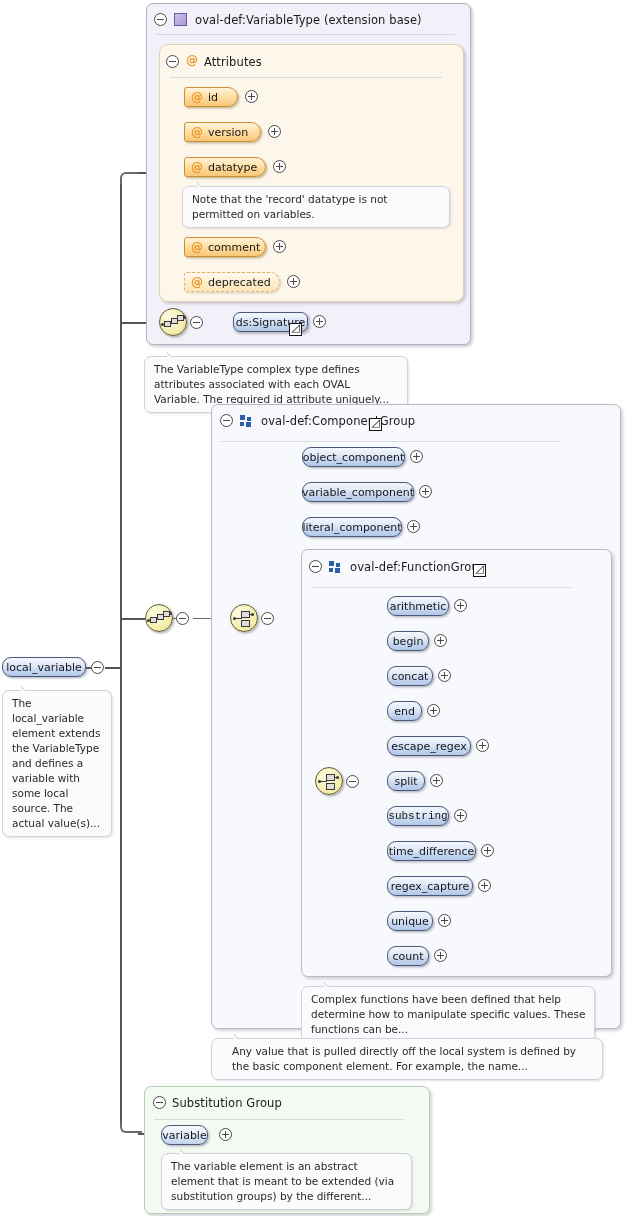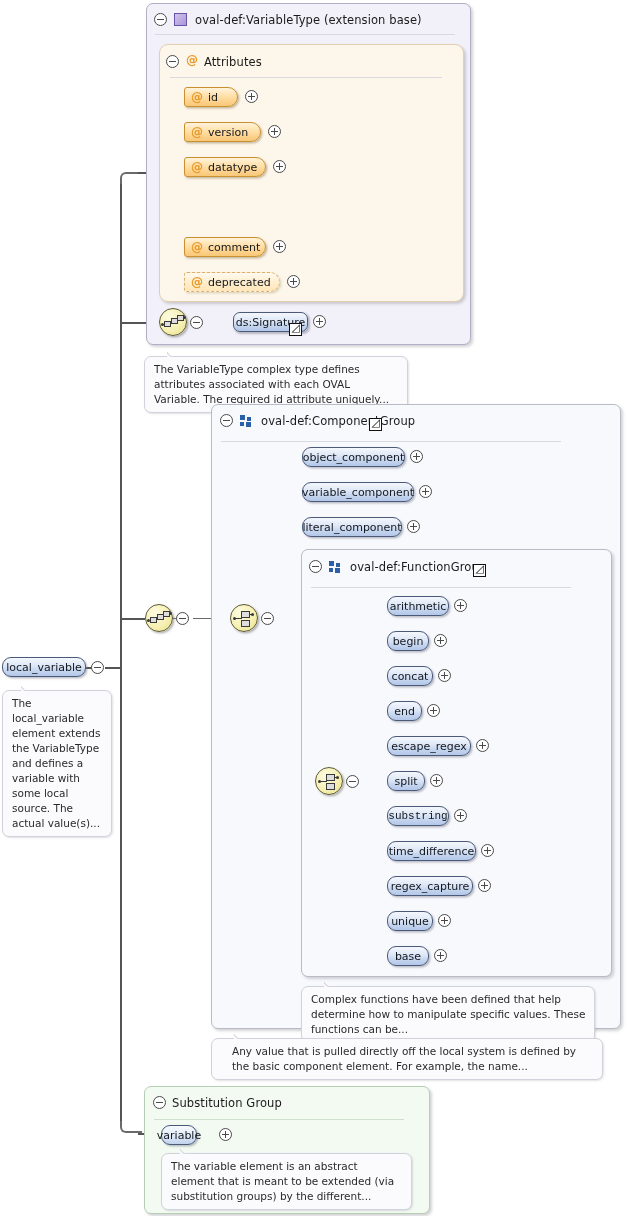--- a/index.html
+++ b/index.html
@@ -215,20 +215,24 @@
         <span>version</span>
       </div>
       <div class="toggle plus" style="left:108px;top:80px;"></div>
 
       <div class="attrpill" style="left:24px;top:112px;width:82px;">
         <span class="at">@</span>
         <span>datatype</span>
       </div>
       <div class="toggle plus" style="left:113px;top:115px;"></div>
 
+      <div class="anno" style="left:22px;top:141px;width:268px;">
+        <div class="tail" style="left:14px;"></div>
+        <span>Note that the 'record' datatype is not permitted on variables.</span>
+      </div>
 
       <div class="attrpill" style="left:24px;top:192px;width:82px;">
         <span class="at">@</span>
         <span>comment</span>
       </div>
       <div class="toggle plus" style="left:113px;top:195px;"></div>
 
       <div class="attrpill optional" style="left:24px;top:227px;width:96px;">
         <span class="at">@</span>
         <span>deprecated</span>
@@ -381,40 +385,40 @@
     <span>regex_capture</span>
   </div>
   <div class="toggle plus" style="left:478px;top:879px;"></div>
 
   <div class="pill" style="left:387px;top:911px;width:46px;">
     <span>unique</span>
   </div>
   <div class="toggle plus" style="left:438px;top:914px;"></div>
 
   <div class="pill" style="left:387px;top:946px;width:42px;">
-    <span>base</span>
+    <span>count</span>
   </div>
   <div class="toggle plus" style="left:434px;top:949px;"></div>
 
   <div class="anno" style="left:301px;top:986px;width:294px;">
     <div class="tail" style="left:22px;"></div>
     <span>Complex functions have been defined that help determine how to manipulate specific values. These functions can be...</span>
   </div>
 
   <div class="anno" style="left:211px;top:1038px;width:392px;padding-left:20px;">
     <div class="tail" style="left:22px;"></div>
     <span>Any value that is pulled directly off the local system is defined by the basic component element. For example, the name...</span>
   </div>
 
   <div class="panel panel-subst" style="left:144px;top:1086px;width:286px;height:128px;">
     <div class="toggle" style="left:8px;top:9px;"></div>
     <div class="panel-title" style="position:absolute;left:27px;top:9px;">Substitution Group</div>
     <div class="hrule" style="left:9px;top:32px;width:250px;background:#cfe0cf;"></div>
 
-    <div class="pill abstract" style="left:16px;top:38px;width:36px;">
+    <div class="pill abstract" style="left:16px;top:38px;width:47px;">
       <span>variable</span>
     </div>
     <div class="toggle plus" style="left:74px;top:41px;"></div>
 
     <div class="anno" style="left:16px;top:66px;width:251px;">
       <div class="tail" style="left:18px;"></div>
       <span>The variable element is an abstract element that is meant to be extended (via substitution groups) by the different...</span>
     </div>
   </div>
 

